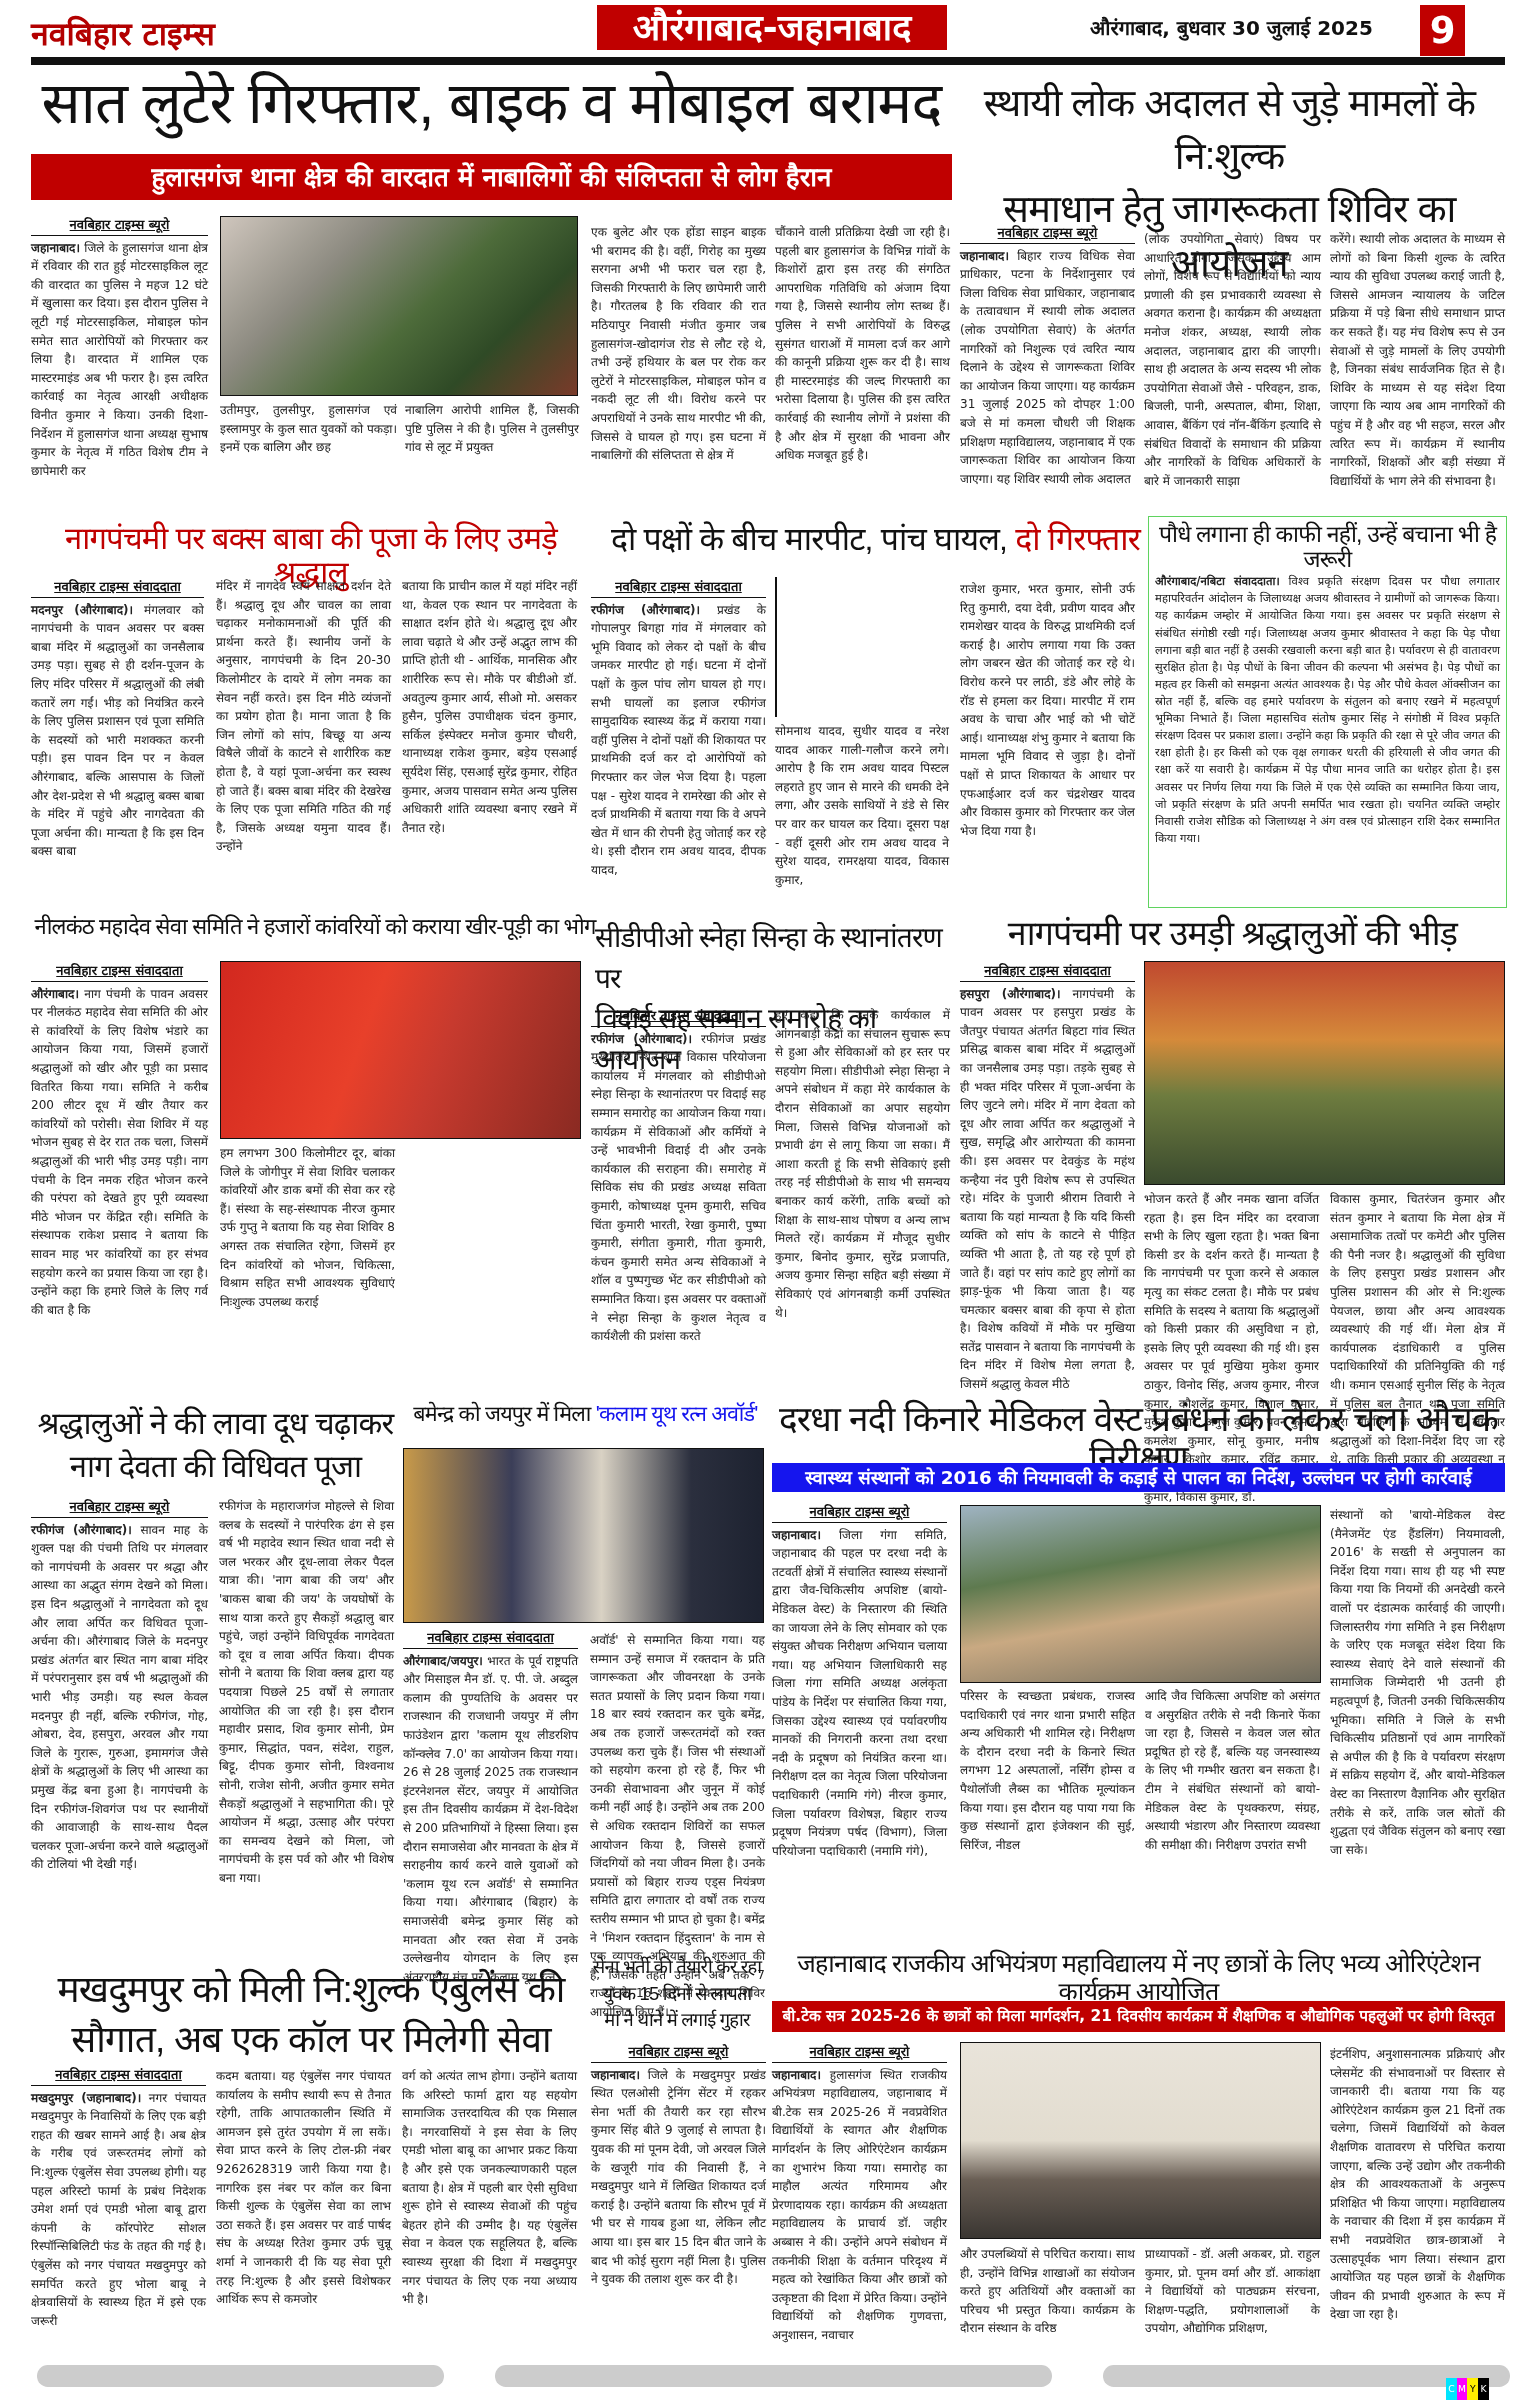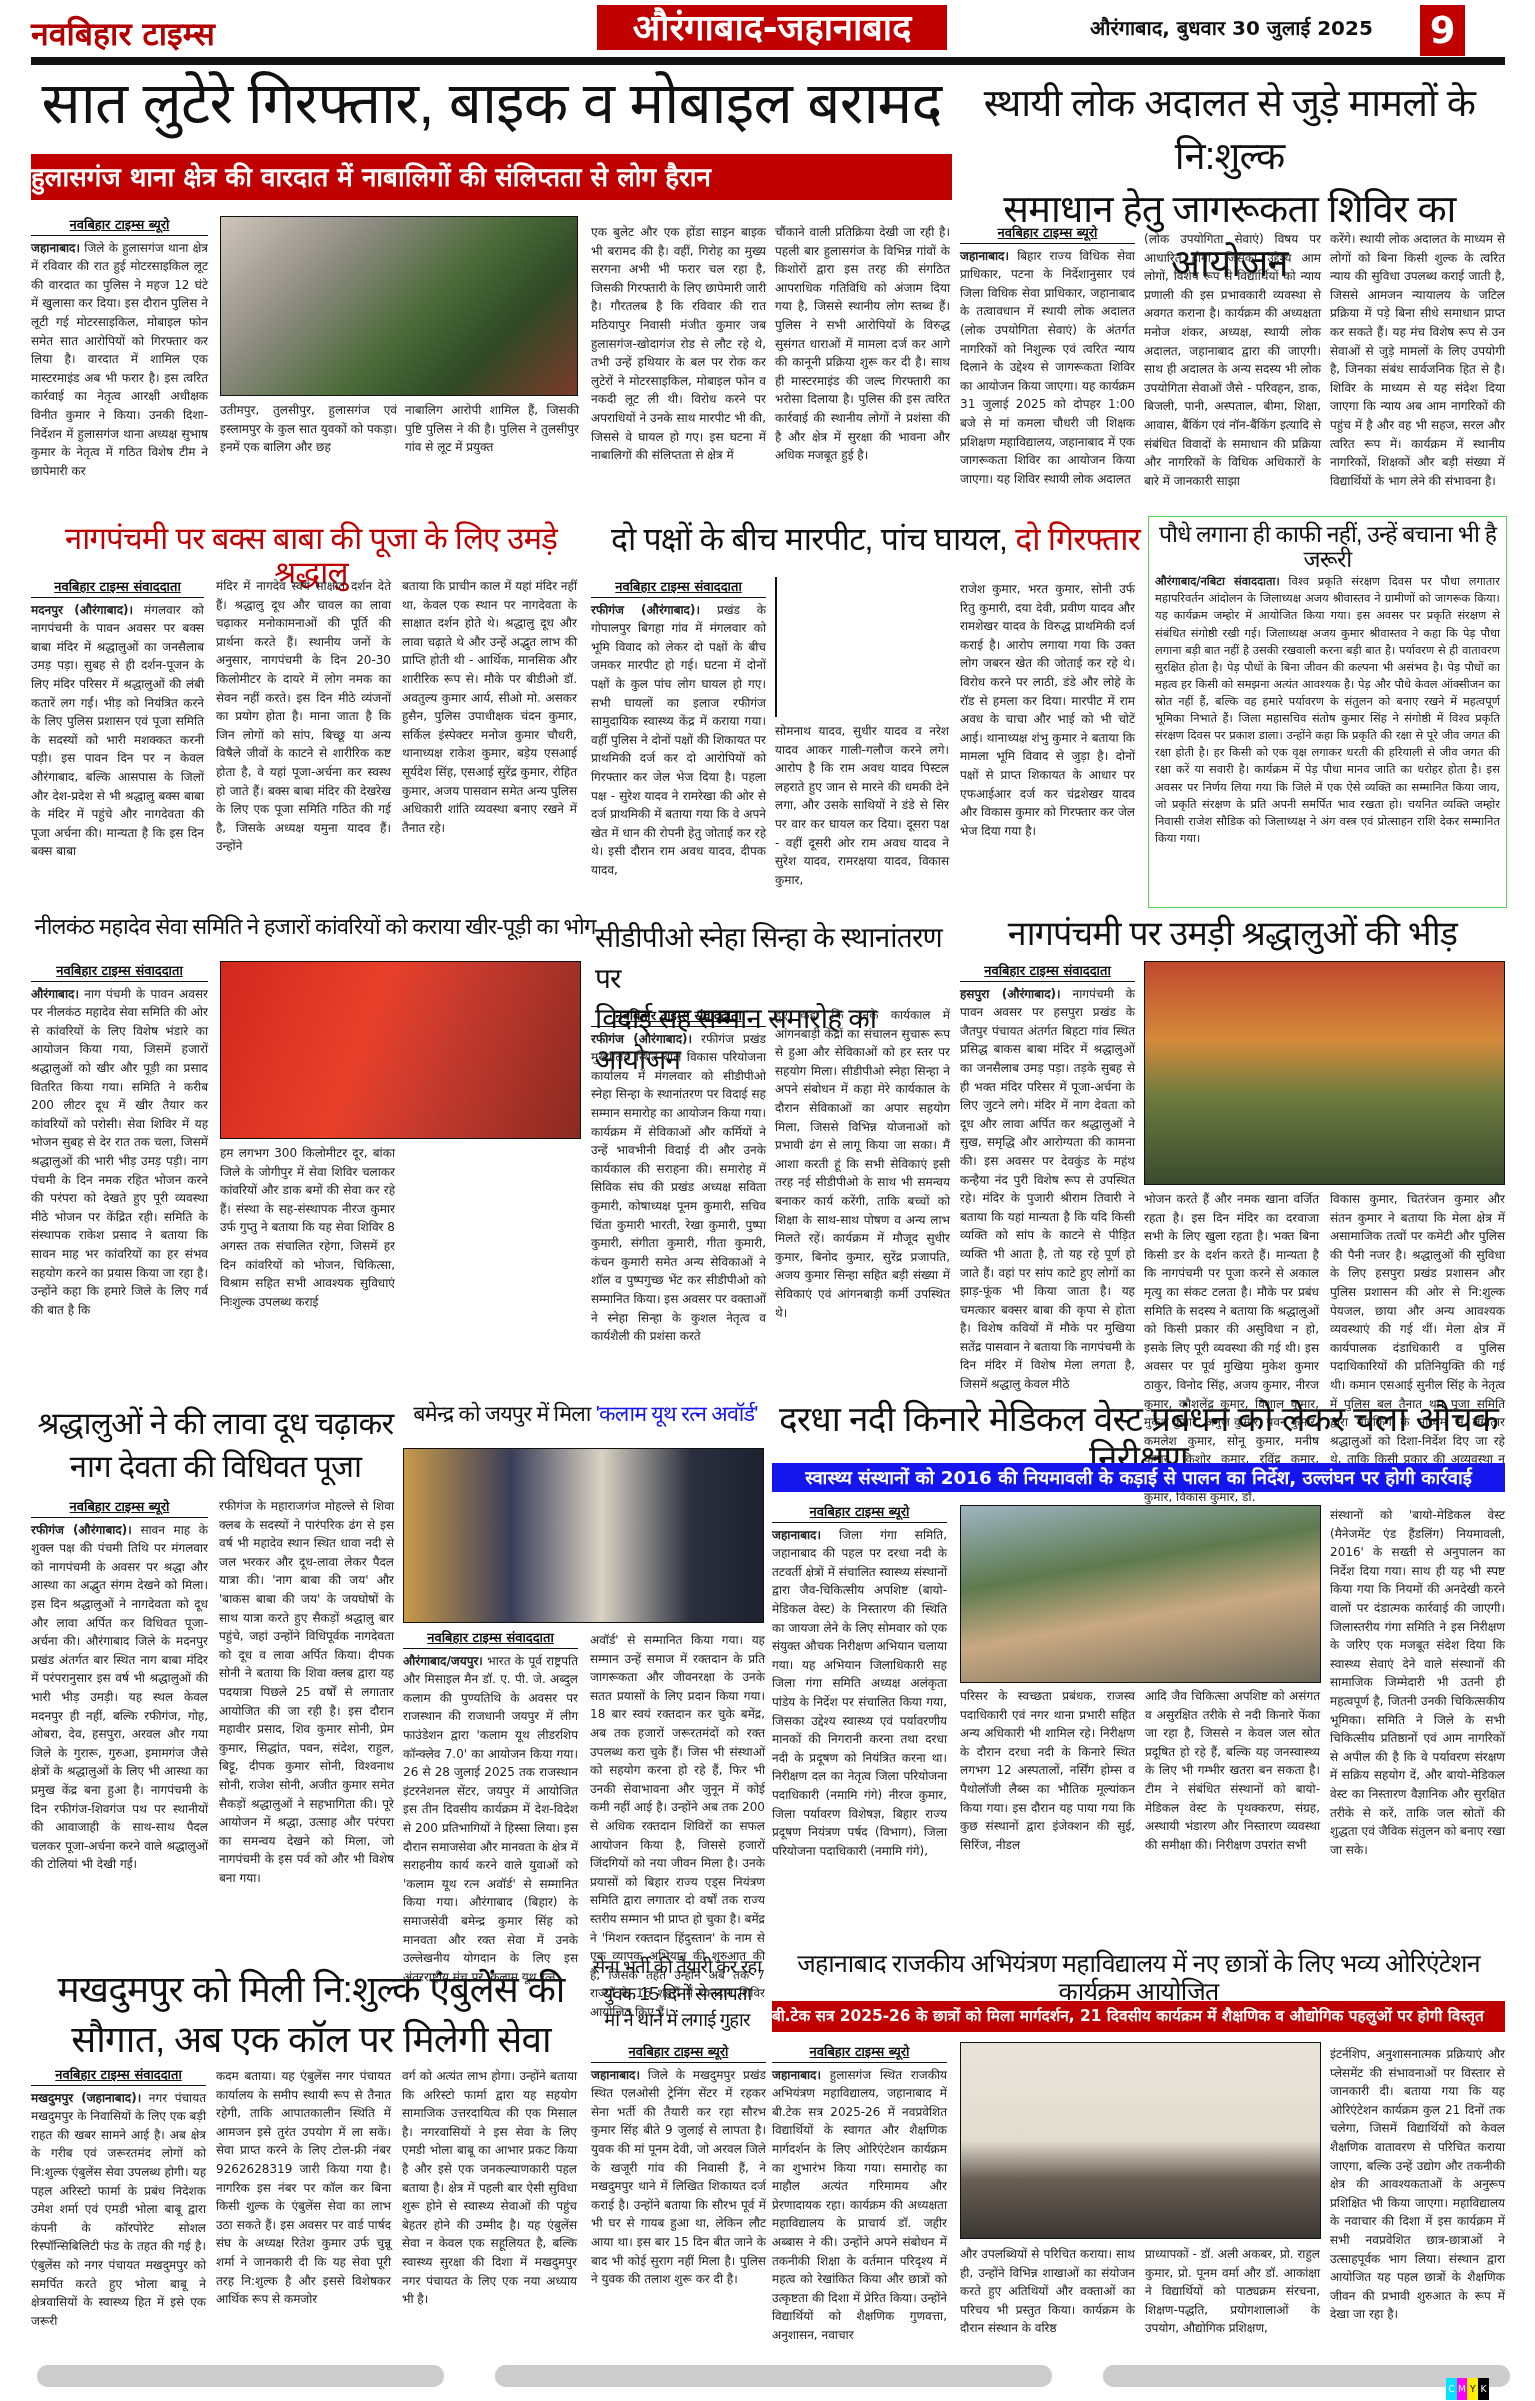--- a/index.html
+++ b/index.html
@@ -4,21 +4,21 @@
 <style>
 *{box-sizing:border-box;margin:0;padding:0}
 body{width:1535px;height:2401px;background:#fff;font-family:"DejaVu Sans","Liberation Sans",sans-serif;color:#111;position:relative;overflow:hidden}
 .abs{position:absolute}
 .masthead-left{left:31px;top:10.7px;font-size:32px;font-weight:bold;color:#b30000;font-family:"DejaVu Serif",serif}
 .section-box{left:597px;top:4.6px;width:350px;height:45px;background:#c00000;color:#fff;font-size:36px;font-weight:bold;text-align:center;line-height:45px}
 .dateline{left:1090px;top:14px;font-size:20px;font-weight:bold}
 .pagenum{left:1420px;top:4.6px;width:45px;height:51px;background:#c00000;color:#fff;font-size:37px;font-weight:bold;text-align:center;line-height:51px}
 .rule{left:31px;top:57px;width:1474px;height:7.7px;background:#111}
 .h-huge{font-weight:normal;font-family:"Liberation Sans",sans-serif;line-height:1.1;letter-spacing:-0.8px}
-.redbar{background:#c00000;color:#fff;font-weight:bold;text-align:left}
+.redbar{background:#c00000;color:#fff;font-weight:bold;text-align:center}
 .bluebar{background:#1515ee;color:#fff;font-weight:bold;text-align:center}
 .byline{font-weight:bold;font-size:13px;text-decoration:underline;border-bottom:1.5px solid #111;padding-bottom:1.5px;margin-bottom:3.1px;text-align:center}
 .body{font-size:12px;line-height:1.55;text-align:justify;color:#222}
 .lead{font-weight:bold}
 .photo{border:1.5px solid #111;overflow:hidden}
 .col{position:absolute}
 .green-box{border:1.5px solid #5fd35f}
 .regmark{position:absolute;top:2365px;height:21.5px;border-radius:10.7px;background:#ccc}
 .cmyk span{display:inline-block;width:10.7px;height:21.5px;color:#fff;font-size:9.2px;text-align:center;line-height:21.5px}
 </style>

